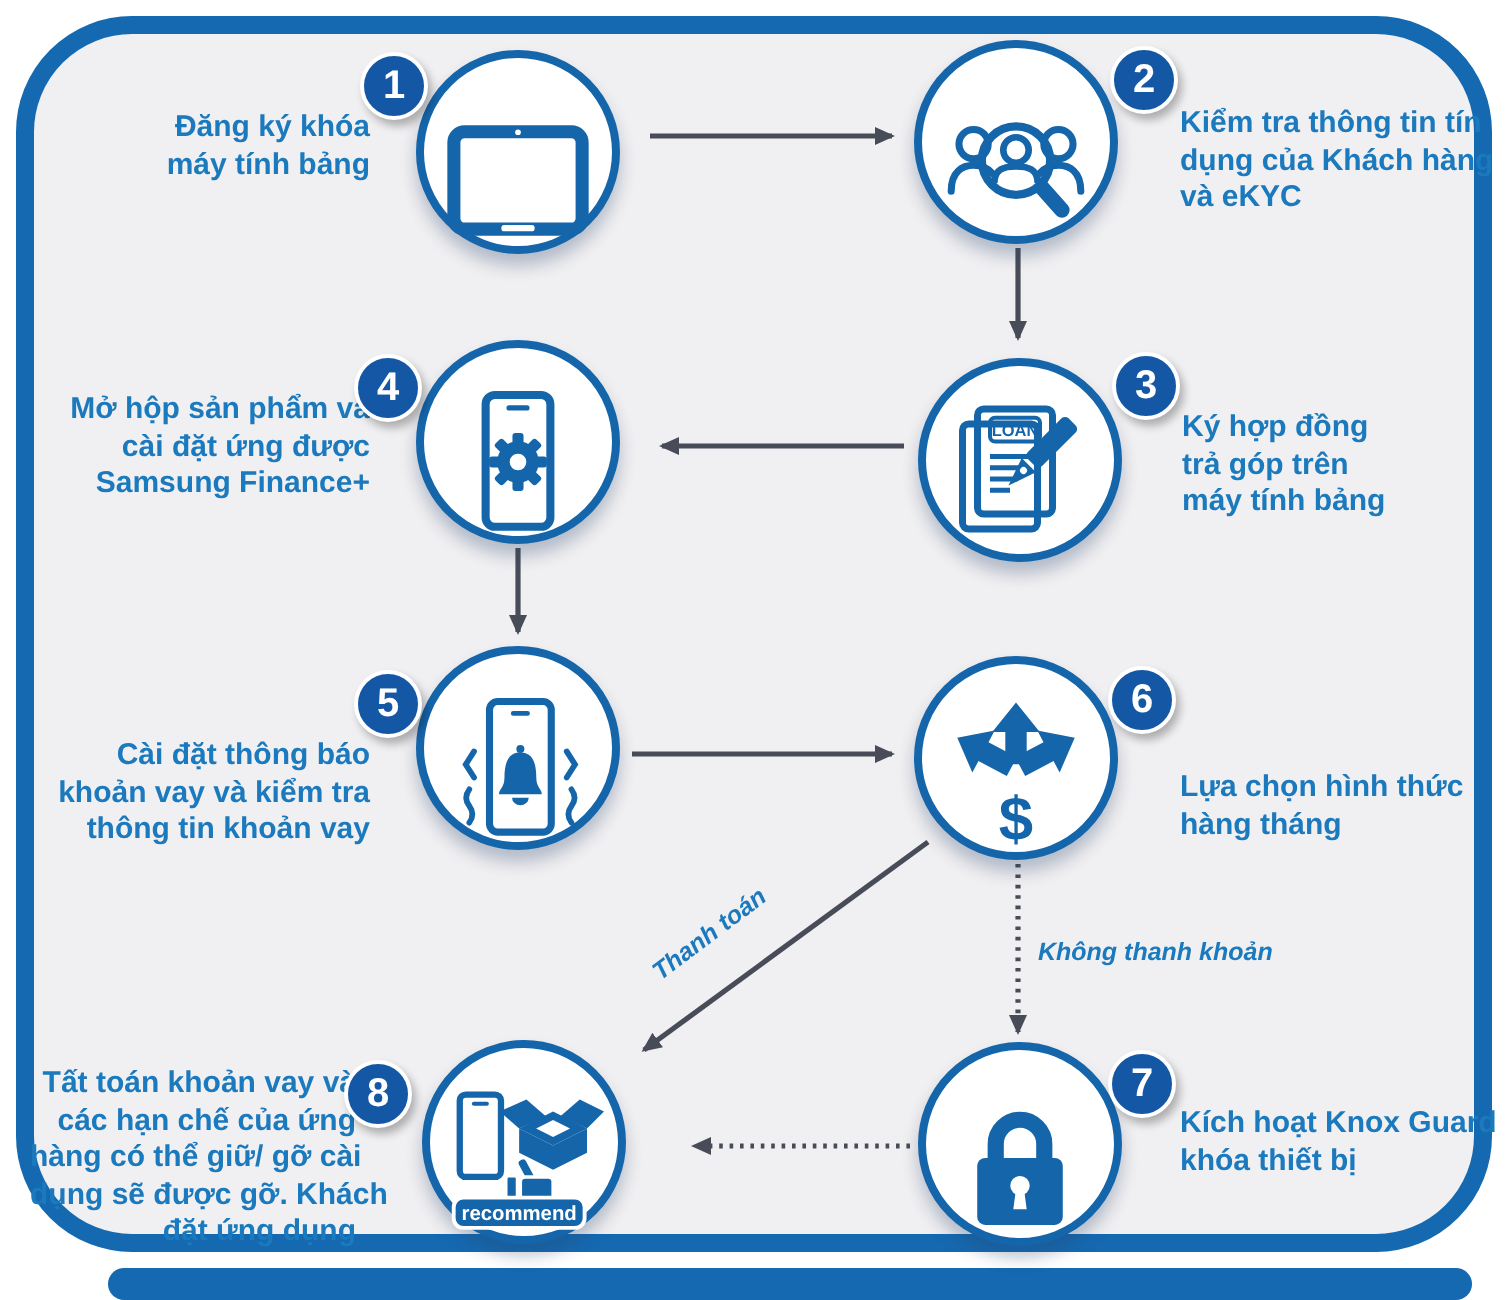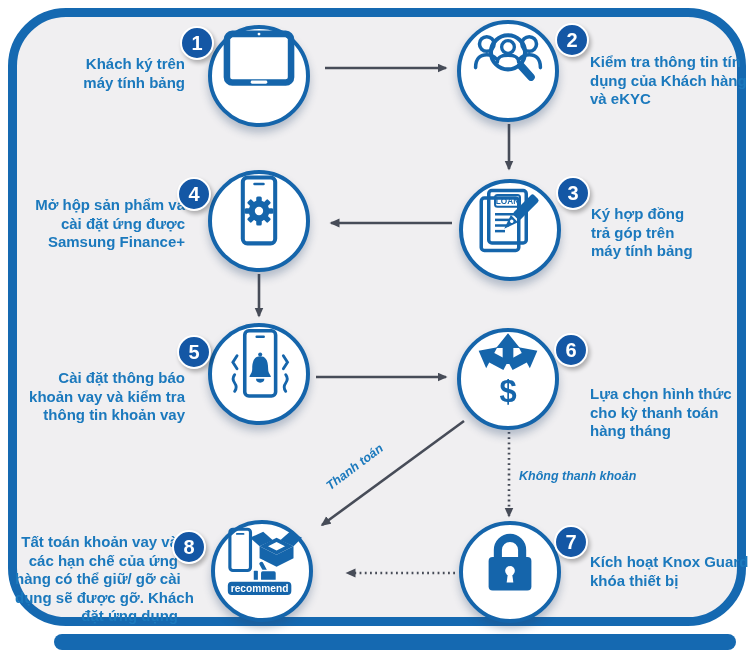--- a/index.html
+++ b/index.html
@@ -10,21 +10,21 @@
   body{background:#fff;font-family:"Liberation Sans",sans-serif;}
   .canvas{position:relative;width:754px;height:650px;background:#fff;overflow:hidden;}
   .frame{position:absolute;left:8px;top:8px;width:738px;height:618px;
     border:9px solid var(--frame-blue,#1569b1);border-radius:58px;background:var(--bg-gray,#f0eff1);}
   .bottom-bar{position:absolute;left:54px;top:634px;width:682px;height:16px;border-radius:8px;
     background:var(--frame-blue,#1569b1);}
   .edges{position:absolute;left:0;top:0;pointer-events:none;}
   .edges line, .edges path.conn{stroke:var(--arrow-gray,#474c58);}
   #ah path{fill:var(--arrow-gray,#474c58);}
   .circle{position:absolute;width:102px;height:102px;border-radius:50%;background:#fff;
-    border:4.5px solid var(--icon-blue,#1565ab);display:flex;align-items:flex-start;justify-content:center;
+    border:4.5px solid var(--icon-blue,#1565ab);display:flex;align-items:flex-end;justify-content:center;
     box-shadow:0 6px 8px rgba(40,70,110,.30);z-index:2;}
   .badge{position:absolute;width:34px;height:34px;border-radius:50%;background:var(--badge-blue,#1457a5);
     border:2.5px solid #fff;color:#fff;font-weight:bold;font-size:20px;display:flex;align-items:center;
     justify-content:center;box-shadow:2px 3px 4px rgba(0,0,0,.28);z-index:3;}
   .label{position:absolute;color:var(--text-blue,#1b79bd);font-weight:bold;font-size:15px;
     line-height:1.24;white-space:nowrap;z-index:1;}
   .label.r{text-align:right;}
   .flow-label{position:absolute;color:var(--text-blue,#1b79bd);font-weight:bold;font-style:italic;
     font-size:12.5px;white-space:nowrap;z-index:1;}
   .st{stroke:var(--icon-blue,#1565ab);fill:none;}
@@ -52,21 +52,21 @@
     <line x1="316" y1="377" x2="446" y2="377" stroke-width="2.6" marker-end="url(#ah)"></line>
     <line x1="464" y1="421" x2="322" y2="525" stroke-width="2.6" marker-end="url(#ah)"></line>
     <line x1="509" y1="432" x2="509" y2="516" stroke-width="2.6" stroke-dasharray="1.8 3.4" marker-end="url(#ah)"></line>
     <line x1="455" y1="573" x2="347" y2="573" stroke-width="2.6" stroke-dasharray="1.8 3.4" marker-end="url(#ah)"></line>
   </svg>
 
   <div class="flow-label" style="left:321px;top:460px;transform:rotate(-37deg);">Thanh toán</div>
   <div class="flow-label" style="left:519px;top:469px;">Không thanh khoản</div>
 
   <div class="label r" style="left:25px;top:55px;width:160px;">
-    <div>Khách ký trên</div>
+    <div>Đăng ký khóa</div>
     <div>máy tính bảng</div>
   </div>
   <div class="circle" style="left:208px;top:25px;">
     <svg viewBox="0 0 64 52" width="76" height="62">
       <rect x="5" y="4" width="54" height="41" rx="4.5" fill="#fff" class="st" stroke-width="5.5"></rect>
       <circle cx="32" cy="4.2" r="1.2" fill="#fff"></circle>
       <rect x="25" y="43.3" width="14" height="2.6" rx="1.2" fill="#fff"></rect>
     </svg>
   </div>
   <div class="badge" style="left:180px;top:26px;">1</div>
@@ -169,21 +169,20 @@
     <svg viewBox="0 0 64 64" width="76" height="76">
       <path d="M32,1 L42,13.5 L36.5,13.5 L36.5,27 L27.5,27 L27.5,13.5 L22,13.5 Z" class="fl"></path>
       <path d="M32,1 L42,13.5 L36.5,13.5 L36.5,27 L27.5,27 L27.5,13.5 L22,13.5 Z" class="fl" transform="rotate(-62 32 29)"></path>
       <path d="M32,1 L42,13.5 L36.5,13.5 L36.5,27 L27.5,27 L27.5,13.5 L22,13.5 Z" class="fl" transform="rotate(62 32 29)"></path>
       <text x="32" y="59" text-anchor="middle" font-size="26" font-weight="bold" class="fl">$</text>
     </svg>
   </div>
   <div class="badge" style="left:554px;top:333px;">6</div>
   <div class="label" style="left:590px;top:385px;">
     <div>Lựa chọn hình thức</div>
-    <div>cho kỳ thanh toán</div>
     <div>hàng tháng</div>
   </div>
 
   <div class="circle" style="left:459px;top:521px;">
     <svg viewBox="0 0 64 62" width="74" height="72">
       <path d="M21.5,30 V21.5 a10.5,10.5 0 0 1 21,0 V30" class="st" stroke-width="7"></path>
       <rect x="13.5" y="27.5" width="37" height="29" rx="3.5" class="fl"></rect>
       <circle cx="32" cy="39.5" r="4.2" fill="#fff"></circle>
       <path d="M30.2,41.5 l3.6,0 l1.1,8.2 l-5.8,0 z" fill="#fff"></path>
     </svg>

